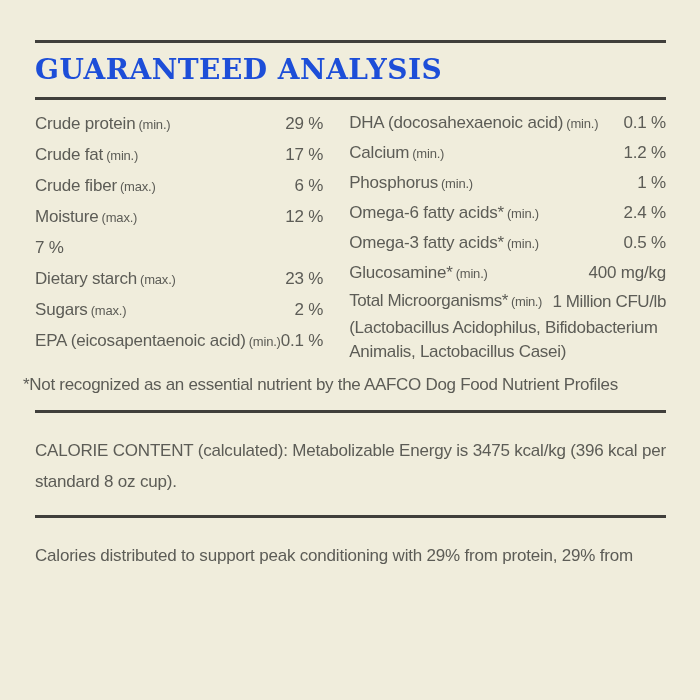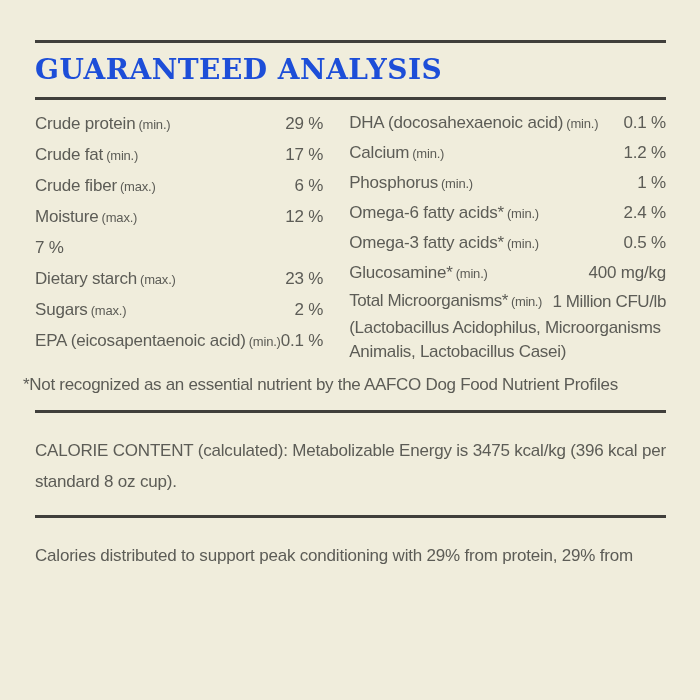--- a/index.html
+++ b/index.html
@@ -127,21 +127,21 @@
         <span class="lbl"><span>Glucosamine*</span><span class="paren">(min.)</span></span>
         <span class="val">400 mg/kg</span>
       </div>
 
       <div>
         <div class="micro-line">
           <span class="lbl"><span>Total Microorganisms*</span><span class="paren">(min.)</span></span>
           <span class="val">1 Million CFU/lb</span>
         </div>
         <div class="micro-detail">
-          <div>(Lactobacillus Acidophilus, Microorganisms</div>
+          <div>(Lactobacillus Acidophilus, Bifidobacterium</div>
           <div>Animalis, Lactobacillus Casei)</div>
         </div>
       </div>
     </div>
 
   </div>
 
   <div class="footnote">*Not recognized as an essential nutrient by the AAFCO Dog Food Nutrient Profiles</div>
 
   <div class="rule rule-3"></div>

